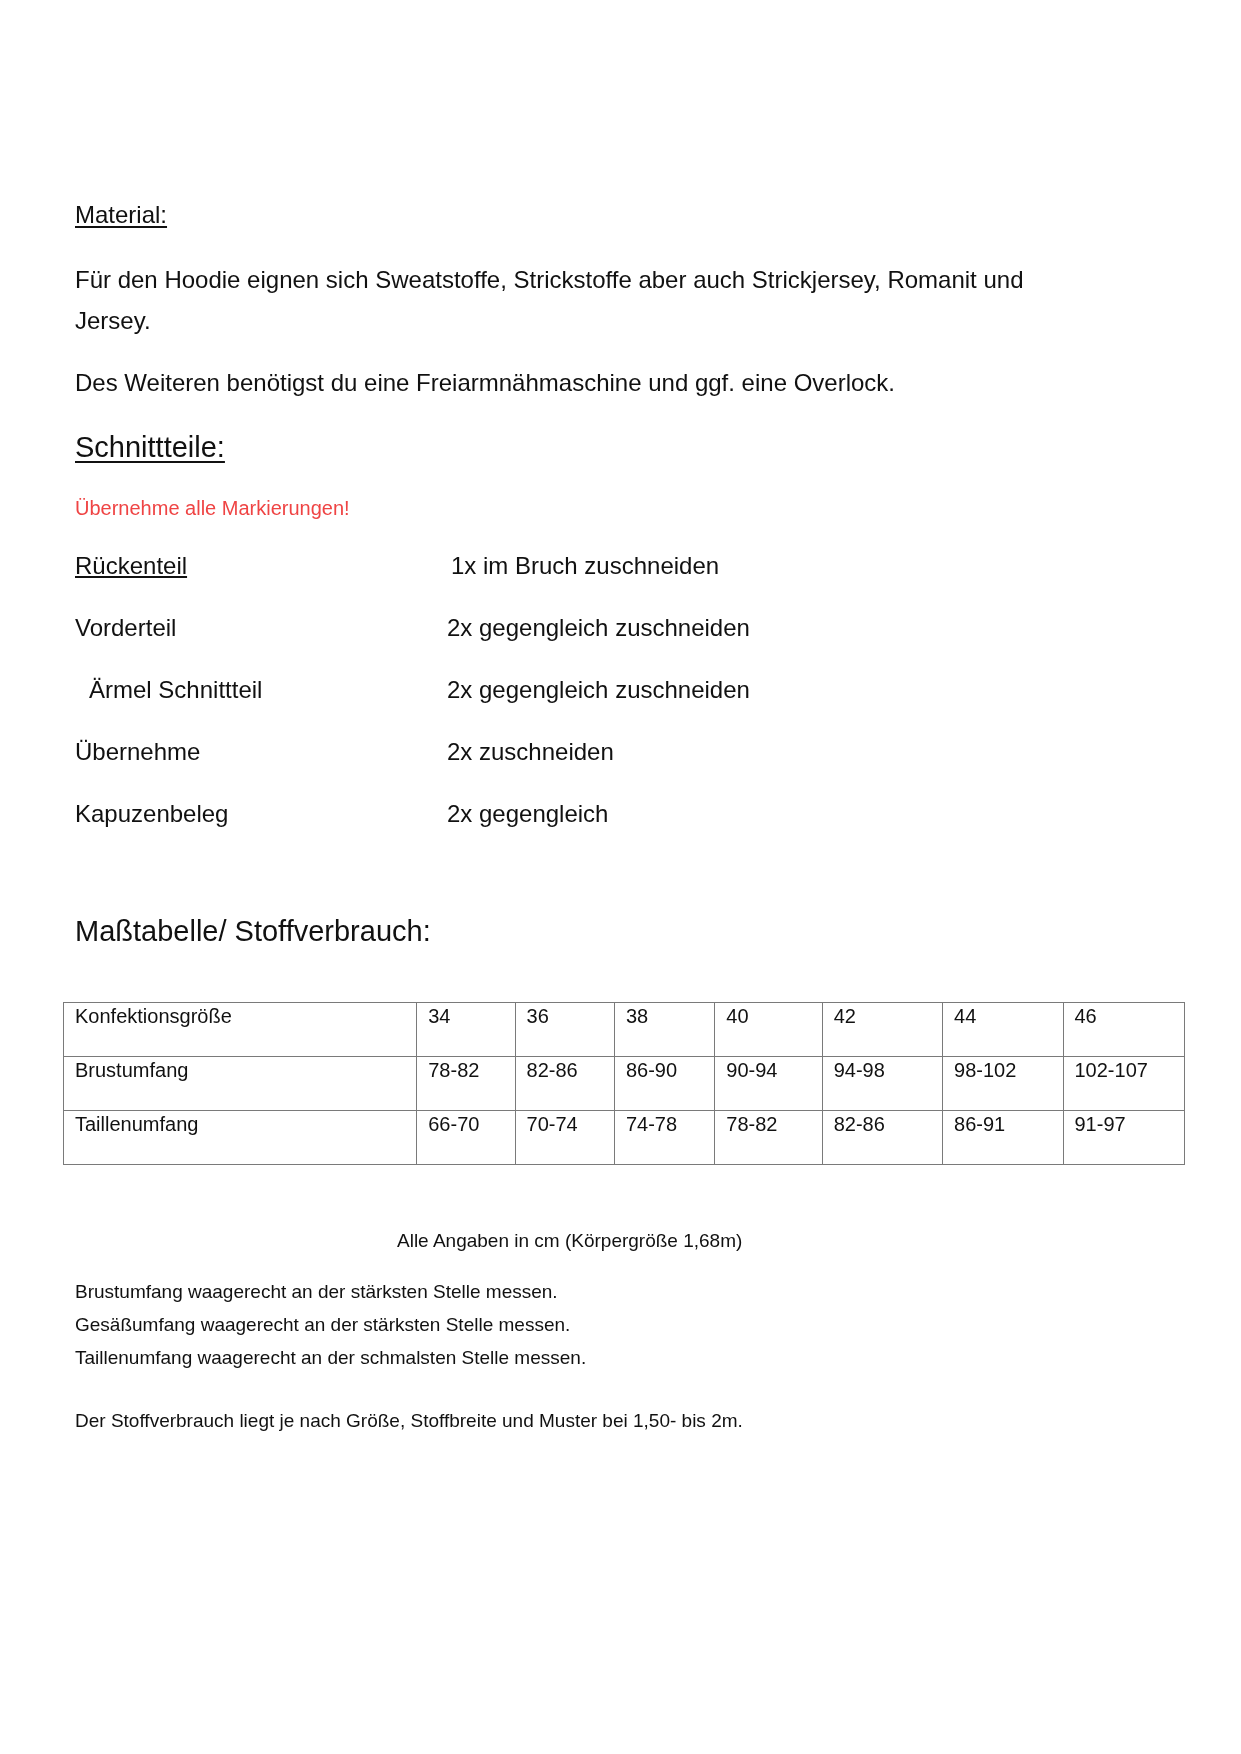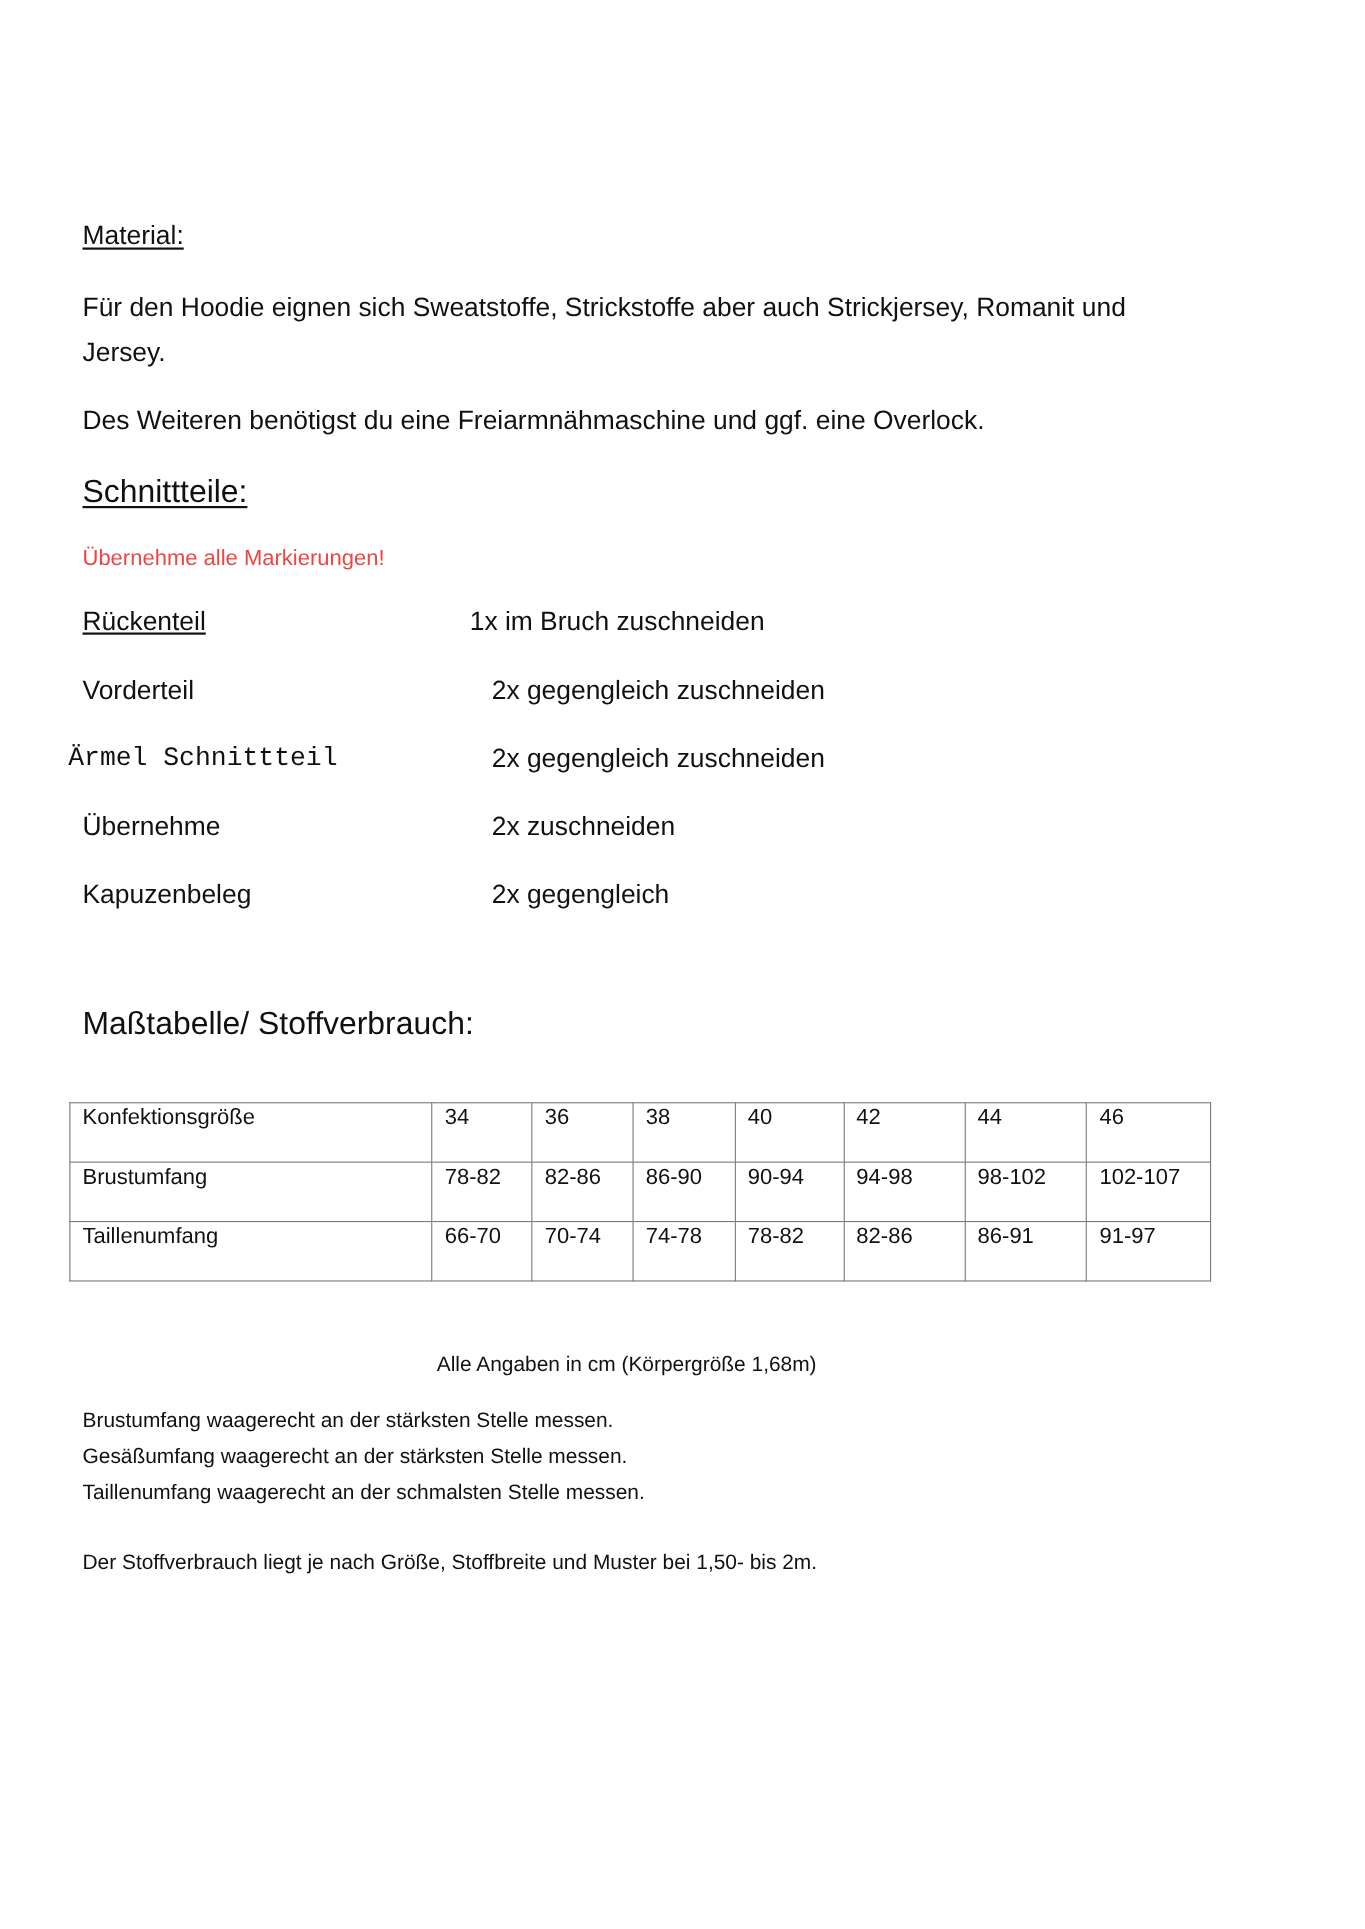--- a/index.html
+++ b/index.html
@@ -5,48 +5,48 @@
   html, body { margin:0; padding:0; background:#ffffff; }
   body { width:1241px; height:1754px; position:relative; overflow:hidden;
          font-family:"Liberation Sans", sans-serif; color:#111; }
   .abs { position:absolute; white-space:nowrap; }
   .h-sec { font-size:24px; text-decoration:underline; text-decoration-thickness:1.5px; text-underline-offset:3px; }
   .h-big { font-size:29px; }
   .h-big.u { text-decoration:underline; text-decoration-thickness:1.5px; text-underline-offset:4px;text-align:right; }
   .body-text { font-size:24px; line-height:41px; }
   .warn { font-size:20px; color:#ef4444; }
   .list-row { font-size:24px; }
-  table.sizes { position:absolute; left:63px; top:1002px; width:1038px;
+  table.sizes { position:absolute; left:63px; top:1002px; width:1122px;
                 border-collapse:collapse; font-size:20px;padding-left:15px; }
   table.sizes td { border:1.5px solid #7a7a7a; height:54px; vertical-align:top;
                    padding:2px 0 0 11px; box-sizing:border-box; }
   .note { font-size:19px; }
 </style>
 </head>
 <body>
 
 <div class="abs h-sec" style="left:75px; top:201px;">Material:</div>
 <div class="abs body-text" style="left:75px; top:259px;">Für den Hoodie eignen sich Sweatstoffe, Strickstoffe aber auch Strickjersey, Romanit und</div>
 <div class="abs body-text" style="left:75px; top:300px;">Jersey.</div>
 <div class="abs body-text" style="left:75px; top:362px;">Des Weiteren benötigst du eine Freiarmnähmaschine und ggf. eine Overlock.</div>
 
 <div class="abs h-big u" style="left:75px; top:431px;">Schnittteile:</div>
 <div class="abs warn" style="left:75px; top:497px;">Übernehme alle Markierungen!</div>
 
 <div>
   <div>
     <div class="abs list-row" style="left:75px; top:552px;text-decoration:underline;">Rückenteil</div>
-    <div class="abs list-row" style="left:427px; top:552px;">1x im Bruch zuschneiden</div>
+    <div class="abs list-row" style="left:451px; top:552px;">1x im Bruch zuschneiden</div>
   </div>
   <div>
     <div class="abs list-row" style="left:75px; top:614px;">Vorderteil</div>
     <div class="abs list-row" style="left:447px; top:614px;">2x gegengleich zuschneiden</div>
   </div>
   <div>
-    <div class="abs list-row" style="left:62px; top:676px;font-family:Liberation Mono, monospace;">Ärmel Schnittteil</div>
+    <div class="abs list-row" style="left:89px; top:676px;">Ärmel Schnittteil</div>
     <div class="abs list-row" style="left:447px; top:676px;">2x gegengleich zuschneiden</div>
   </div>
   <div>
     <div class="abs list-row" style="left:75px; top:738px;">Übernehme</div>
     <div class="abs list-row" style="left:447px; top:738px;">2x zuschneiden</div>
   </div>
   <div>
     <div class="abs list-row" style="left:75px; top:800px;">Kapuzenbeleg</div>
     <div class="abs list-row" style="left:447px; top:800px;">2x gegengleich</div>
   </div>

